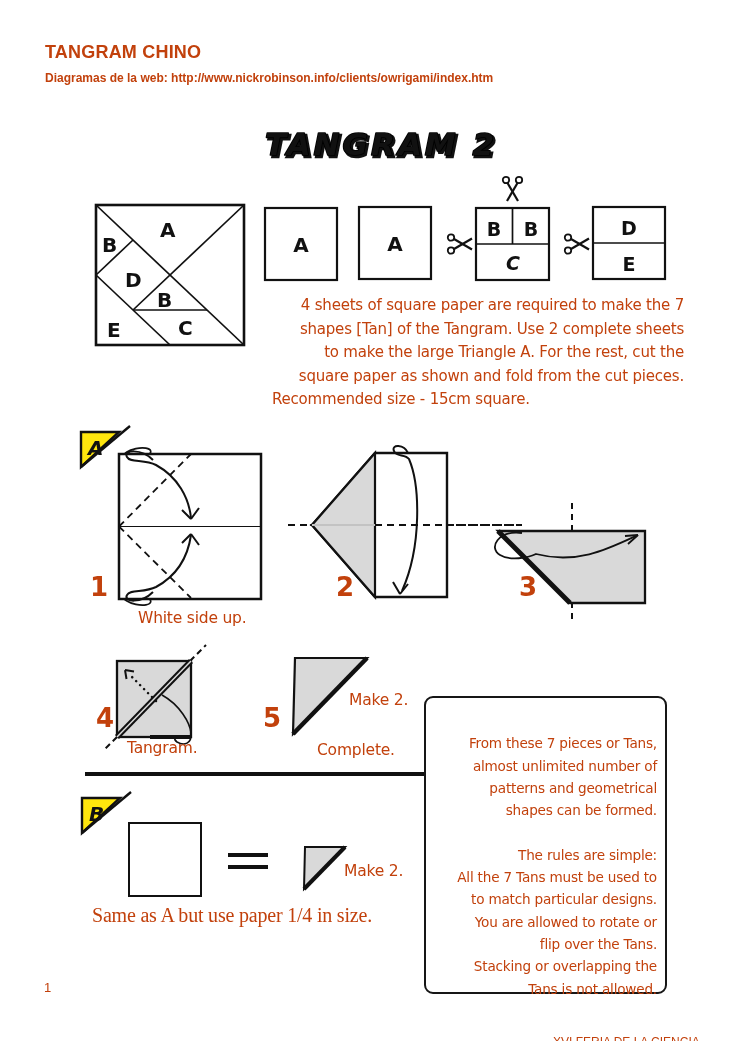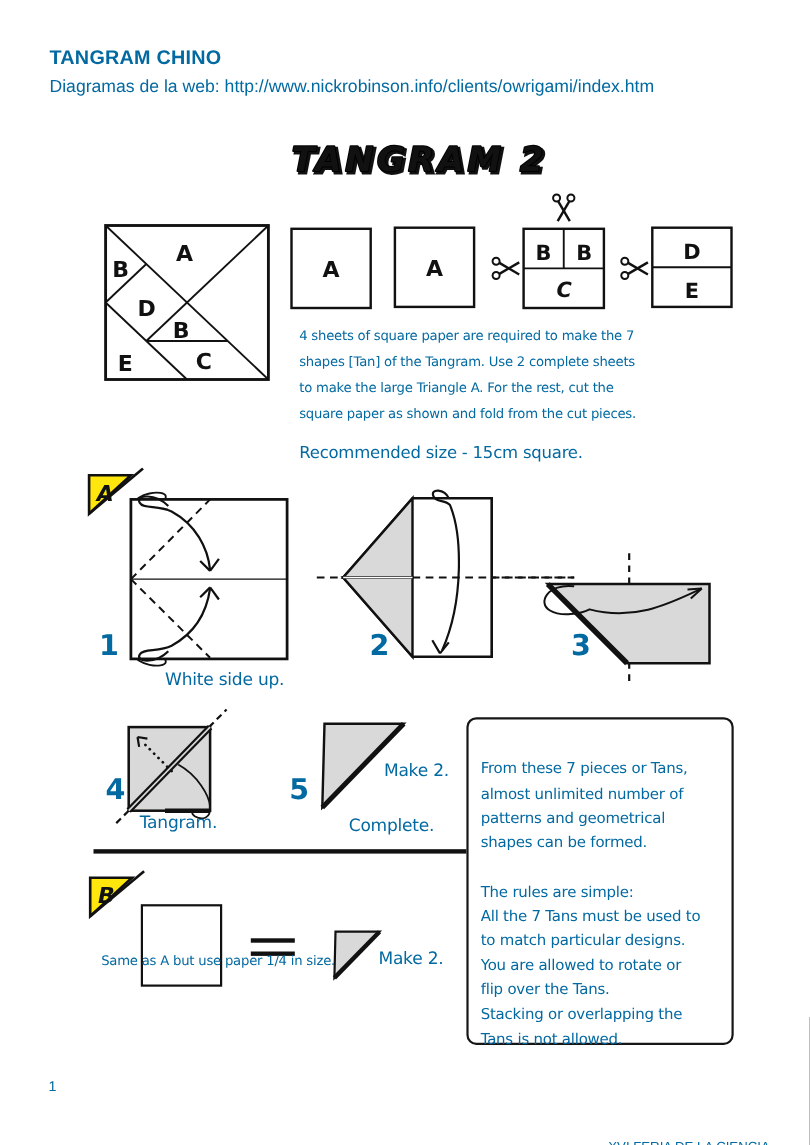--- a/index.html
+++ b/index.html
@@ -1,28 +1,28 @@
 <!DOCTYPE html>
 <html><head>
 <meta charset="utf-8">
 <style>
   html,body{margin:0;padding:0;background:#888;}
   .page{position:relative;width:736px;height:1041px;background:#fff;overflow:hidden;
-        font-family:"DejaVu Sans",sans-serif;color:#0369a1;}
+        font-family:"DejaVu Sans",sans-serif;color:#c2410c;text-align:right;}
   .abs{position:absolute;}
   .ui{font-family:"Liberation Sans",sans-serif;}
   .comic{font-family:"DejaVu Sans",sans-serif;}
   .h-title{font-size:18px;font-weight:bold;letter-spacing:0.2px;}
-  .h-sub{font-size:16px;font-weight:normal;}
-  .intro{font-size:12px;line-height:23.5px;white-space:pre-line;width:412px;letter-spacing:-0.2px;}
-  .size-note{font-size:15px;margin-top:12px;letter-spacing:-0.2px;}
+  .h-sub{font-size:12px;font-weight:bold;}
+  .intro{font-size:15px;line-height:23.5px;white-space:pre-line;width:412px;letter-spacing:-0.2px;}
+  .size-note{font-size:15px;margin-top:0;letter-spacing:-0.2px;}
   .stepnum{font-size:26px;font-weight:bold;}
   .cap{font-size:15.5px;letter-spacing:-0.2px;}
   .rules{box-sizing:border-box;width:243px;height:298px;border:2.5px solid #161616;border-radius:9px;
-         padding:12px 8px 10px 11px;font-size:13.6px;line-height:22.3px;white-space:pre-line;letter-spacing:-0.2px;}
+         padding:12px 8px 10px 11px;font-size:13.6px;line-height:22.3px;white-space:pre-line;letter-spacing:-0.2px;margin-top:44px;}
   .divider{background:#111;height:3.5px;}
   .bsq{box-sizing:border-box;width:74px;height:75px;border:2.5px solid #111;background:#fff;}
   .eqbar{width:40px;height:4px;background:#111;}
   .eqbar + .eqbar{margin-top:8px;}
   .foot{font-size:12px;}
   svg text{font-family:"DejaVu Sans",sans-serif;font-weight:bold;fill:#111;}
   svg{display:block;}
 </style>
 </head>
 <body>
@@ -117,21 +117,21 @@
     <rect x="8" y="10" width="142" height="145" fill="#fff" stroke="#111" stroke-width="2.5"></rect>
     <line x1="8" y1="82.5" x2="150" y2="82.5" stroke="#111" stroke-width="1.1"></line>
     <line x1="8" y1="82.5" x2="80" y2="10" stroke="#111" stroke-width="1.8" stroke-dasharray="7 5"></line>
     <line x1="8" y1="82.5" x2="80" y2="154" stroke="#111" stroke-width="1.8" stroke-dasharray="7 5"></line>
     <path d="M 42,16 C 30,4 12,6 16,13 C 19,19 33,15 45,21 C 67,33 78,54 80,74" fill="none" stroke="#111" stroke-width="2"></path>
     <path d="M 80,75 L 71,66 M 80,75 L 88,64" fill="none" stroke="#111" stroke-width="2"></path>
     <path d="M 42,148 C 30,160 12,158 16,151 C 19,145 33,149 45,143 C 67,131 77,112 80,91" fill="none" stroke="#111" stroke-width="2"></path>
     <path d="M 80,90 L 71,99 M 80,90 L 88,101" fill="none" stroke="#111" stroke-width="2"></path>
   </svg>
   <div class="abs comic stepnum" style="left:90px;top:572px;">1</div>
-  <div class="abs comic cap" style="left:150px;top:609px;">White side up.</div>
+  <div class="abs comic cap" style="left:138px;top:609px;">White side up.</div>
 
   <svg class="abs" style="left:286px;top:441px;" width="240" height="170" viewBox="0 0 240 170">
     <line x1="2" y1="84" x2="236" y2="84" stroke="#111" stroke-width="1.8" stroke-dasharray="7 5"></line>
     <polygon points="89,12 161,12 161,156 89,156 26,84" fill="#fff" stroke="#111" stroke-width="2.4"></polygon>
     <line x1="89" y1="84" x2="236" y2="84" stroke="#111" stroke-width="1.8" stroke-dasharray="7 5"></line>
     <polygon points="89,12 89,84 26,84" stroke="#111" stroke-width="2.2" fill="#d9d9d9"></polygon>
     <polygon points="89,156 89,84 26,84" stroke="#111" stroke-width="2.2" fill="#d9d9d9"></polygon>
     <line x1="26" y1="84" x2="89" y2="84" stroke="#fff" stroke-width="1.4"></line>
     <path d="M 122,12 C 118,3 105,3 108,10 C 110,16 119,13 123,18 C 134,44 136,105 116,150" fill="none" stroke="#111" stroke-width="2"></path>
     <path d="M 114,153 L 107,141 M 114,153 L 122,143" fill="none" stroke="#111" stroke-width="2"></path>
@@ -195,18 +195,18 @@
   <div class="abs bsq" style="left:128px;top:822px;"></div>
   <div class="abs" style="left:228px;top:853px;">
     <div class="eqbar"></div>
     <div class="eqbar"></div>
   </div>
   <svg class="abs" style="left:299px;top:841px;" width="52" height="54" viewBox="0 0 52 54">
     <polygon points="6,6 46,6 5,48" stroke="#111" stroke-width="2" fill="#d9d9d9"></polygon>
     <line x1="46" y1="6" x2="5" y2="48" stroke="#111" stroke-width="4"></line>
   </svg>
   <div class="abs comic cap" style="left:344px;top:862px;">Make 2.</div>
-  <div class="abs comic cap" style="left:92px;top:866px;font-size:12px;">Same as A but use paper 1/4 in size.</div>
+  <div class="abs comic cap" style="left:92px;top:904px;font-size:20px;font-family:Liberation Serif, serif;">Same as A but use paper 1/4 in size.</div>
 
   <div class="abs ui foot" style="left:44px;top:980px;font-size:13px;">1</div>
   <div class="abs ui foot" style="left:553px;top:1035px;">XVI FERIA DE LA CIENCIA</div>
 
 </div>
 
 </body></html>

